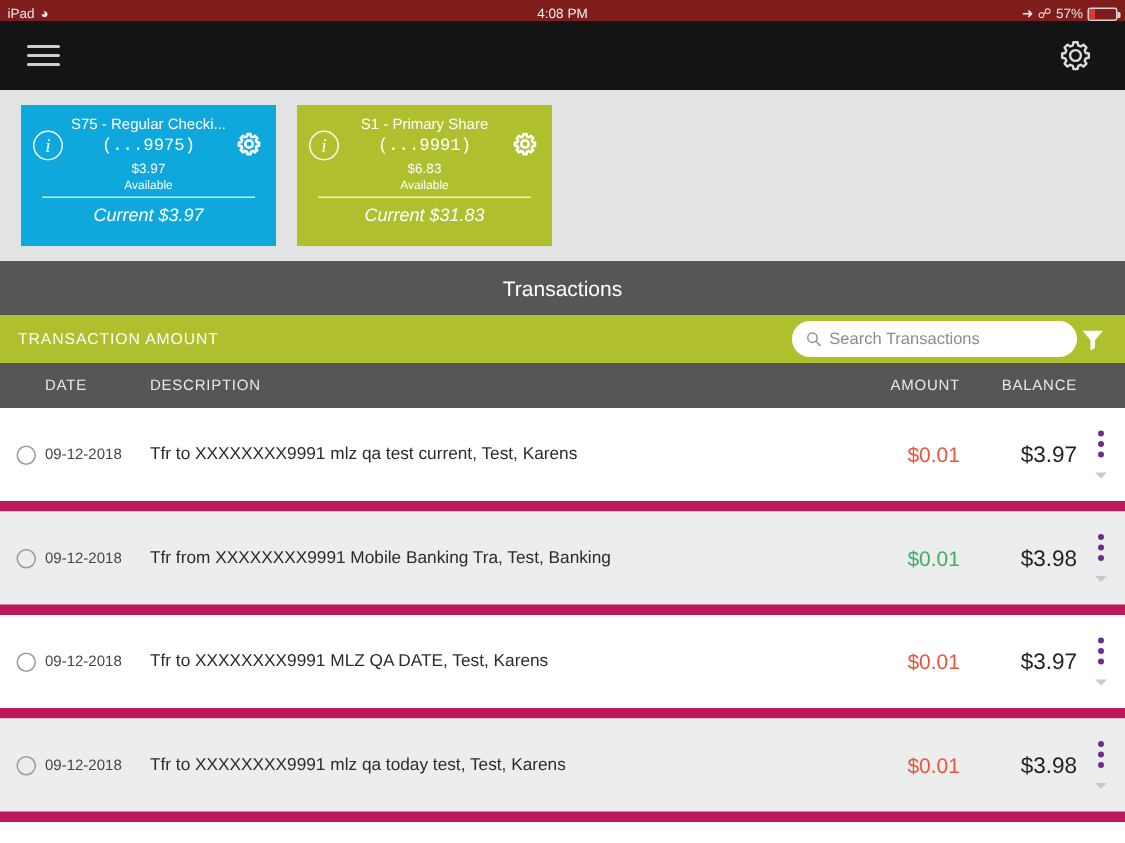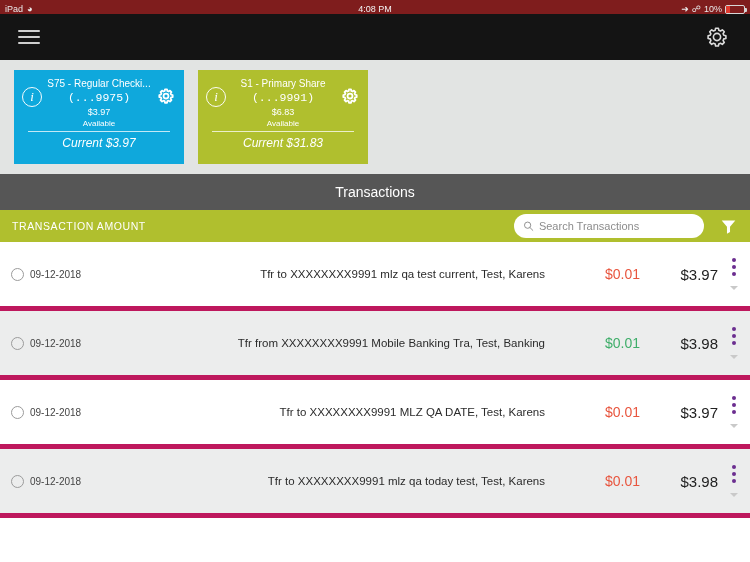--- a/index.html
+++ b/index.html
@@ -79,21 +79,21 @@
   
   .section-title {
     height: 36px; background: #565656; color: #fff;
     display: flex; align-items: center; justify-content: center; font-size: 14px;
   }
   .history-bar {
     height: 32px; background: #b0bf2e; display: flex; align-items: center;
     padding: 0 12px; position: relative;
   }
   .history-label { color: #fff; font-size: 10.5px; letter-spacing: .6px; }
-  .search-wrap { margin-left: auto; display: flex; align-items: center; gap: 14px; }
+  .search-wrap { margin-left: auto; display: flex; align-items: center; }
   .search-box {
     width: 190px; height: 24px; background: #fff; border-radius: 12px;
     display: flex; align-items: center; padding: 0 9px; gap: 5px;
   }
   .search-box input {
     border: none; outline: none; font-size: 11px; color: #444;
     font-family: "Liberation Sans", sans-serif; width: 100%; background: transparent;
   }
   .search-box input::placeholder { color: #8c8c8c; }
   .filter-btn { width: 20px; height: 20px; display: flex; align-items: center; justify-content: center; }
@@ -105,29 +105,29 @@
   }
   .col-check { width: 30px; flex: 0 0 30px; }
   .col-date  { width: 70px; flex: 0 0 70px; }
   .col-desc  { flex: 1 1 auto; }
   .col-amt   { width: 95px; flex: 0 0 95px; text-align: right; }
   .col-bal   { width: 78px; flex: 0 0 78px; text-align: right; }
   .col-menu  { width: 32px; flex: 0 0 32px; }
 
   .txn-row {
     height: 69px; display: flex; align-items: center;
-    border-bottom: 5px solid #be185d; font-size: 11.5px; color: #2e2e2e;
+    border-bottom: 7px solid #be185d; font-size: 11.5px; color: #2e2e2e;
   }
   .txn-row.alt { background: #eceded; }
   .sel-circle {
     width: 13px; height: 13px; border: 1.3px solid #9b9b9b; border-radius: 50%;
     margin-left: 11px;
   }
   .txn-date { font-size: 10px; color: #444; }
-  .txn-desc { font-size: 11.5px; color: #2b2b2b; text-align: right; }
+  .txn-desc { font-size: 11.5px; color: #2b2b2b; }
   .txn-amt { font-size: 14px; }
   .txn-amt.debit  { color: #e8563f; }
   .txn-amt.credit { color: #3fae6a; }
   .txn-bal { font-size: 15px; color: #222; }
   .menu-cell { display: flex; flex-direction: column; align-items: center; gap: 3px; }
   .dots { display: flex; flex-direction: column; gap: 3px; }
   .dots i { width: 4px; height: 4px; background: #6b2d8f; border-radius: 50%; display: block; }
   .chev-down {
     width: 0; height: 0; border-left: 4px solid transparent; border-right: 4px solid transparent;
     border-top: 4px solid #c9c9c9; margin-top: 7px;
@@ -140,21 +140,21 @@
 
   <div class="statusbar">
     <div class="sb-left">
       <span>iPad</span>
       <span class="wifi-glyph">◕</span>
     </div>
     <div class="sb-center">4:08 PM</div>
     <div class="sb-right">
       <span>➜</span>
       <span>☍</span>
-      <span>10%</span>
+      <span>57%</span>
       <span class="battery">
           <i></i>
         </span>
     </div>
   </div>
 
   <div class="navbar">
     <div class="hamburger">
       <span></span>
         <span></span>
@@ -225,20 +225,28 @@
         <input type="text" value="" placeholder="Search Transactions" style="">
       </div>
       <div class="filter-btn">
         <svg width="17" height="17" viewBox="0 0 20 20">
           <path fill="#ffffff" d="M2 3h16l-6.2 7.4v6.1l-3.6 2v-8.1z"></path>
         </svg>
       </div>
     </div>
   </div>
 
+  <div class="table-head">
+    <div class="col-check"></div>
+    <div class="col-date">DATE</div>
+    <div class="col-desc">DESCRIPTION</div>
+    <div class="col-amt">AMOUNT</div>
+    <div class="col-bal">BALANCE</div>
+    <div class="col-menu"></div>
+  </div>
 
   <div class="txn-row">
     <div class="col-check">
         <div class="sel-circle"></div>
       </div>
     <div class="col-date 
 txn-date">09-12-2018</div>
     <div class="col-desc txn-desc">Tfr to XXXXXXXX9991 mlz qa test current, Test, Karens</div>
     <div class="col-amt txn-amt debit">$0.01</div>
     <div class="col-bal txn-bal">$3.97</div>

